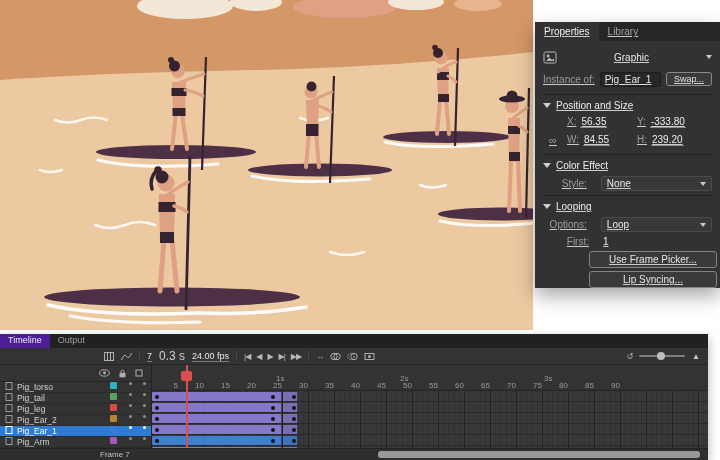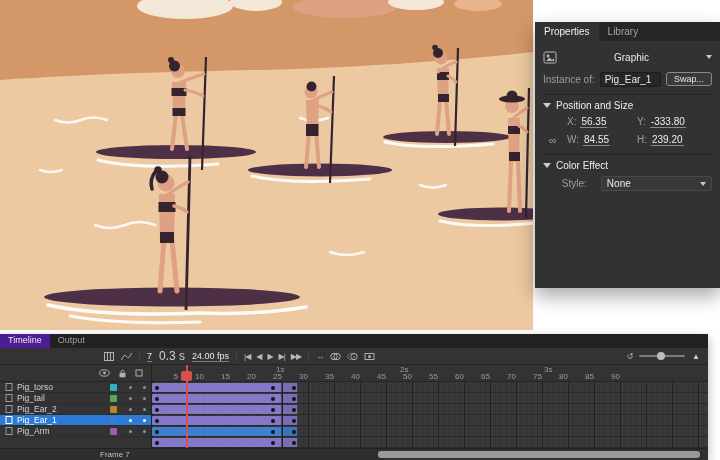--- a/index.html
+++ b/index.html
@@ -4,21 +4,21 @@
 <style>
   * { margin:0; padding:0; box-sizing:border-box; }
   body { background:#fff; font-family:"Liberation Sans","DejaVu Sans",sans-serif; }
   .screen { position:relative; width:720px; height:460px; background:#ffffff; overflow:hidden; }
 
   
   .stage { position:absolute; left:0; top:0; width:533px; height:330px; overflow:hidden; }
 
   
   .props { position:absolute; left:535px; top:22px; width:185px; height:266px; background:#323232;
-           box-shadow:0 8px 18px rgba(0,0,0,.35); font-size:10px; color:#cccccc; }
+           box-shadow:0 8px 18px rgba(0,0,0,.35); font-size:10px; color:#cccccc;text-decoration:underline; }
   .ptabs { height:19px; background:#262626; display:flex; }
   .ptab  { padding:4px 9px 3px; font-size:10px; color:#a3a3a3; }
   .ptab.active { background:#323232; color:#f2f2f2; }
   .pbody { padding:5px 8px 0; }
   .symbol-row { display:flex; align-items:center; height:22px; gap:8px; }
   .sym-type { flex:1; text-align:center; color:#e9e9e9; }
   .chev { width:0; height:0; border-left:3.5px solid transparent; border-right:3.5px solid transparent; border-top:4px solid #c9c9c9; }
   .inst-row { display:flex; align-items:center; gap:5px; height:22px; }
   .plabel { color:#9d9d9d; white-space:nowrap; }
   .inst-field { flex:1; background:#272727; border:1px solid #1b1b1b; border-radius:2px; padding:1px 4px; color:#e9e9e9; }
@@ -50,31 +50,31 @@
   .tdiv { width:1px; height:10px; background:#454545; }
   .tspacer { flex:1; }
   .zoom-track { width:46px; height:2px; background:#7d7d7d; border-radius:1px; position:relative; }
   .zoom-knob { position:absolute; left:18px; top:-3px; width:8px; height:8px; border-radius:50%; background:#bdbdbd; }
   .collapse { color:#cfcfcf; font-size:8px; margin-right:8px; }
 
   .tl-main { display:flex; height:83px; }
   .tl-left { width:152px; border-right:1px solid #222; }
   .tl-left-head { height:17px; display:flex; justify-content:flex-end; align-items:center; gap:8px; padding-right:8px; border-bottom:1px solid #252525; }
   .layer-rows { }
-  .layer-row { height:11px; display:flex; align-items:center; padding-left:5px; border-bottom:1px solid #2c2c2c; }
+  .layer-row { height:11px; display:flex; align-items:flex-start; padding-left:5px; border-bottom:1px solid #2c2c2c; }
   .licon { margin-right:4px; display:flex; }
   .lname { flex:1; font-size:8.5px; color:#d2d2d2; white-space:nowrap; overflow:hidden; }
   .swatch { width:7px; height:7px; border-radius:1px; margin-right:6px; }
   .dotcol { width:14px; display:flex; justify-content:center; }
   .ldot { width:3px; height:3px; border-radius:50%; background:#8f8f8f; }
   .layer-row.sel .lname { color:#fff; }
   .layer-row.sel .ldot { background:#fff; }
 
   .tl-frames { flex:1; position:relative; overflow:hidden; }
-  .ruler { height:17px; position:relative; border-bottom:1px solid #252525; }
+  .ruler { height:17px; position:relative; border-bottom:1px solid #252525;margin-top:9px; }
   .sec-label { position:absolute; top:0; font-size:8px; color:#9b9b9b; }
   .fnums { position:absolute; bottom:0; left:0; display:flex; }
   .fnum { width:26px; text-align:right; font-size:8px; color:#9b9b9b; }
   .grid-rows { position:relative; height:66px; background-color:#383838;
     background-image:
       repeating-linear-gradient(90deg, rgba(0,0,0,.10) 0 1px, transparent 1px 5.2px),
       repeating-linear-gradient(90deg, rgba(0,0,0,.30) 0 1px, transparent 1px 26px); }
   .frow { height:11px; position:relative; border-bottom:1px solid rgba(0,0,0,.25); }
   .span-main { position:absolute; left:0; top:1px; height:9px; width:130px; border-right:1px solid rgba(0,0,0,.45); border-radius:1px; }
   .span-ext { position:absolute; left:131px; top:1px; height:9px; width:15px; opacity:.85; border-right:1px solid rgba(0,0,0,.45); }
@@ -242,20 +242,39 @@
         </div>
         <div class="fieldrow">
           <span class="flabel">Style:</span>
           <span class="dd">
             <span>None</span>
             <span class="chev"></span>
           </span>
         </div>
       </div>
 
+      <div class="sec">
+        <div class="sec-h">
+          <span class="tri"></span>
+          <span>Looping</span>
+        </div>
+        <div class="fieldrow">
+          <span class="flabel">Options:</span>
+          <span class="dd">
+            <span>Loop</span>
+            <span class="chev"></span>
+          </span>
+        </div>
+        <div class="fieldrow">
+          <span class="flabel">First:</span>
+          <span class="firstval">1</span>
+        </div>
+        <button class="wide-btn">Use Frame Picker...</button>
+        <button class="wide-btn">Lip Syncing...</button>
+      </div>
     </div>
   </div>
 
   <div class="tl">
     <div class="tl-tabs">
       <div class="tl-tab active">Timeline</div>
       <div class="tl-tab">Output</div>
     </div>
 
     <div class="tl-toolbar">
@@ -364,20 +383,35 @@
             <span class="dotcol">
                 <span class="ldot"></span>
               </span>
           </div>
           <div class="layer-row">
             <span class="licon">
                 <svg class="icon" width="8" height="8" viewBox="0 0 8 8">
                   <rect x="1" y="0.5" width="6" height="7" fill="none" stroke="#9a9a9a"></rect>
                 </svg>
               </span>
+            <span class="lname">Pig_leg</span>
+            <span class="swatch" style="background: rgb(216, 75, 66);"></span>
+            <span class="dotcol">
+                <span class="ldot"></span>
+              </span>
+            <span class="dotcol">
+                <span class="ldot"></span>
+              </span>
+          </div>
+          <div class="layer-row">
+            <span class="licon">
+                <svg class="icon" width="8" height="8" viewBox="0 0 8 8">
+                  <rect x="1" y="0.5" width="6" height="7" fill="none" stroke="#9a9a9a"></rect>
+                </svg>
+              </span>
             <span class="lname">Pig_Ear_2</span>
             <span class="swatch" style="background: rgb(181, 134, 47);"></span>
             <span class="dotcol">
                 <span class="ldot"></span>
               </span>
             <span class="dotcol">
                 <span class="ldot"></span>
               </span>
           </div>
           <div class="layer-row sel" style="background: rgb(46, 123, 214);">

